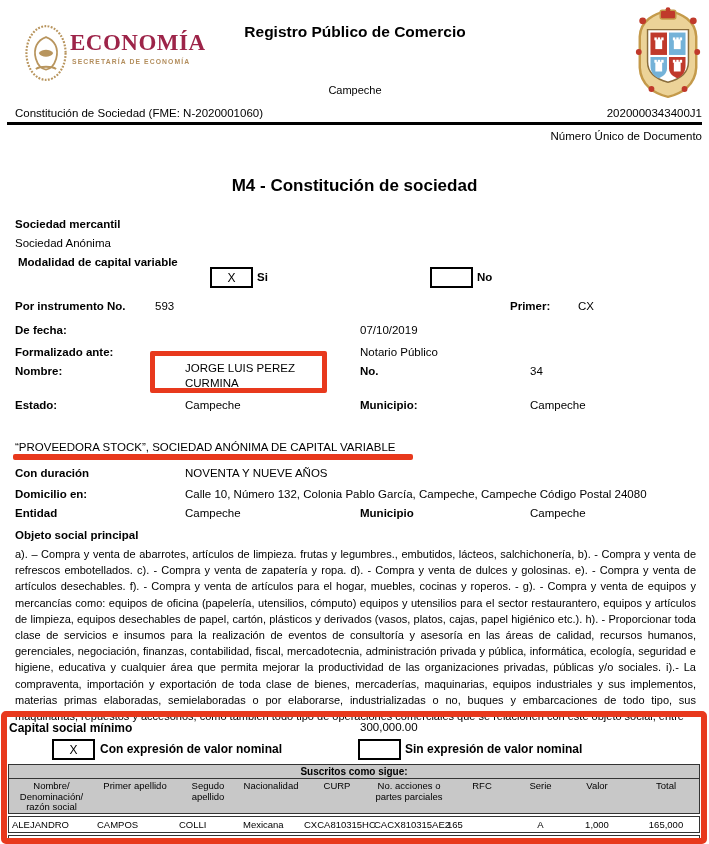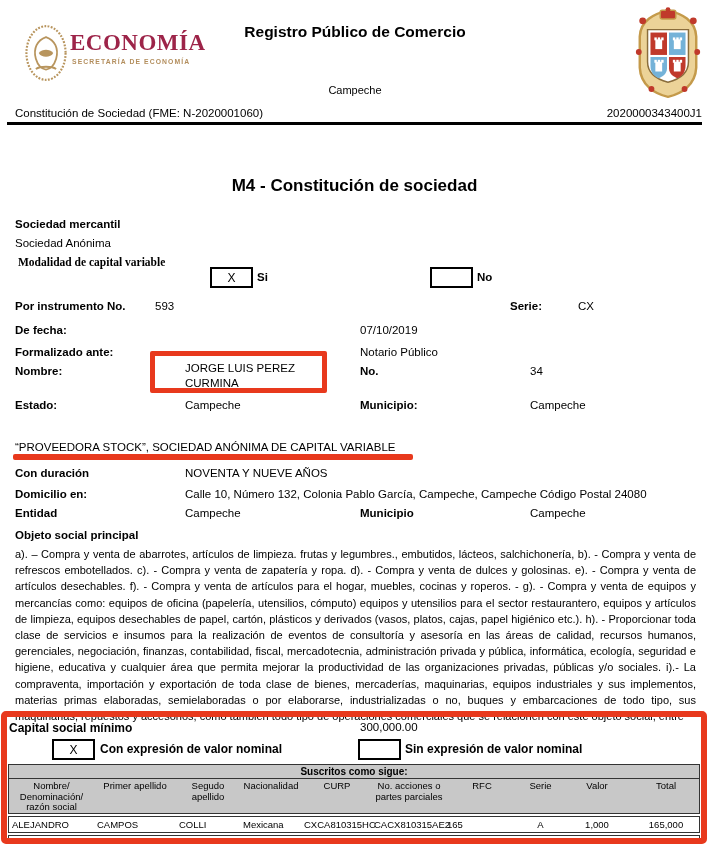--- a/index.html
+++ b/index.html
@@ -101,35 +101,36 @@
           <rect x="43" y="54" width="2.5" height="3"></rect>
           <rect x="46.5" y="54" width="2.5" height="3"></rect>
           <rect x="50" y="54" width="2.5" height="3"></rect>
       </g>
     </svg>
   </div>
 
   <div class="abs val" style="left:15px; top:107px;">Constitución de Sociedad (FME: N-2020001060)</div>
   <div class="abs val" style="left:480px; top:107px; width:222px; text-align:right;">2020000343400J1</div>
   <div class="abs thickline" style="left:7px; top:122px; width:695px; height:3px;"></div>
+  <div class="abs val" style="left:402px; top:130px; width:300px; text-align:right;">Número Único de Documento</div>
 
   <div class="abs b" style="left:0; top:176px; width:709px; text-align:center; font-size:17px;">M4 - Constitución de sociedad</div>
 
   <div class="abs lbl" style="left:15px; top:218px;">Sociedad mercantil</div>
   <div class="abs val" style="left:15px; top:237px;">Sociedad Anónima</div>
 
-  <div class="abs lbl" style="left:18px; top:256px;font-family:Liberation Serif, serif;">Modalidad de capital variable</div>
+  <div class="abs lbl" style="left:18px; top:256px;">Modalidad de capital variable</div>
   <div class="abs chk" style="left:210px; top:267px;">X</div>
   <div class="abs lbl" style="left:257px; top:271px;">Si</div>
   <div class="abs chk" style="left:430px; top:267px;"></div>
   <div class="abs lbl" style="left:477px; top:271px;">No</div>
 
   <div class="abs lbl" style="left:15px; top:300px;">Por instrumento No.</div>
   <div class="abs val" style="left:155px; top:300px;">593</div>
-  <div class="abs lbl" style="left:510px; top:300px;">Serie:</div>
+  <div class="abs lbl" style="left:510px; top:300px;">Primer:</div>
   <div class="abs val" style="left:578px; top:300px;">CX</div>
 
   <div class="abs lbl" style="left:15px; top:324px;">De fecha:</div>
   <div class="abs val" style="left:360px; top:324px;">07/10/2019</div>
 
   <div class="abs lbl" style="left:15px; top:346px;">Formalizado ante:</div>
   <div class="abs val" style="left:360px; top:346px;">Notario Público</div>
 
   <div class="abs lbl" style="left:15px; top:365px;">Nombre:</div>
   <div class="abs val" style="left:185px; top:361px; width:135px; white-space:normal; line-height:15px;">JORGE LUIS PEREZ CURMINA</div>

